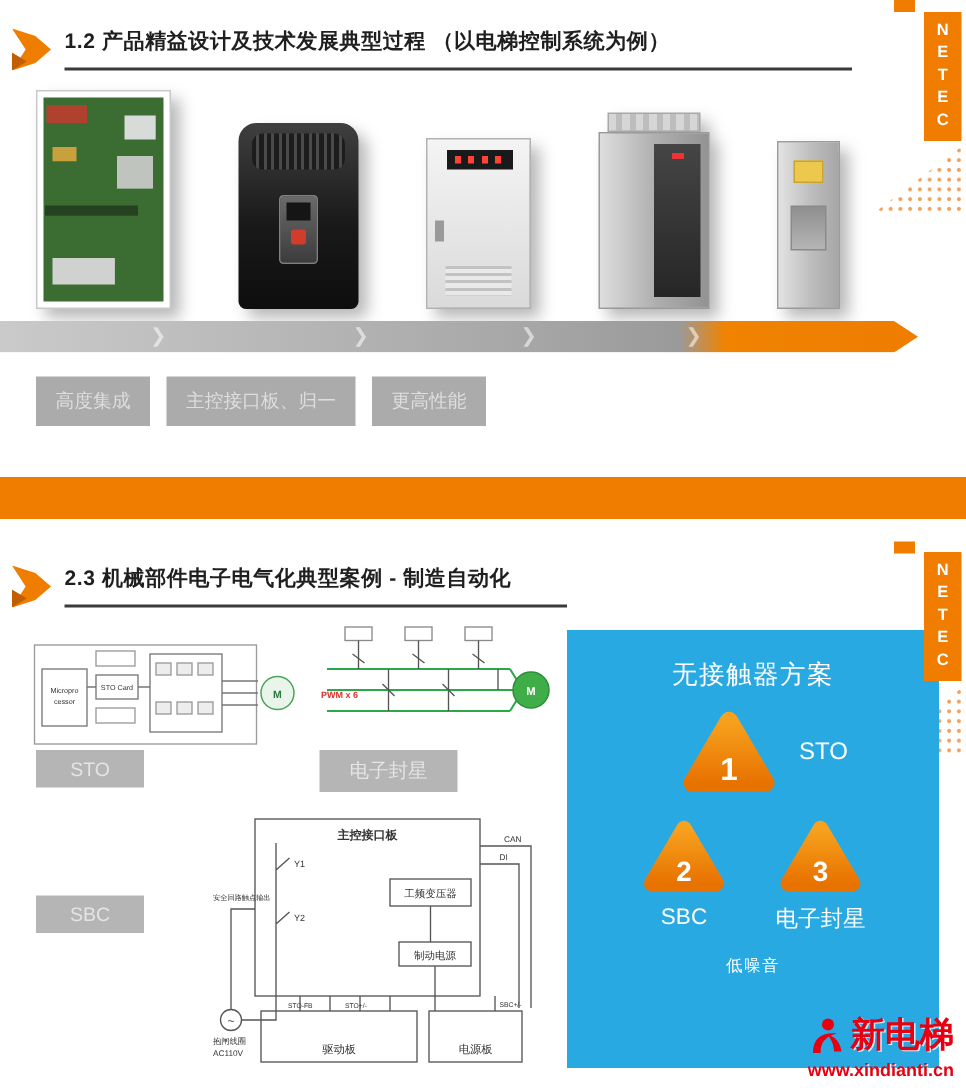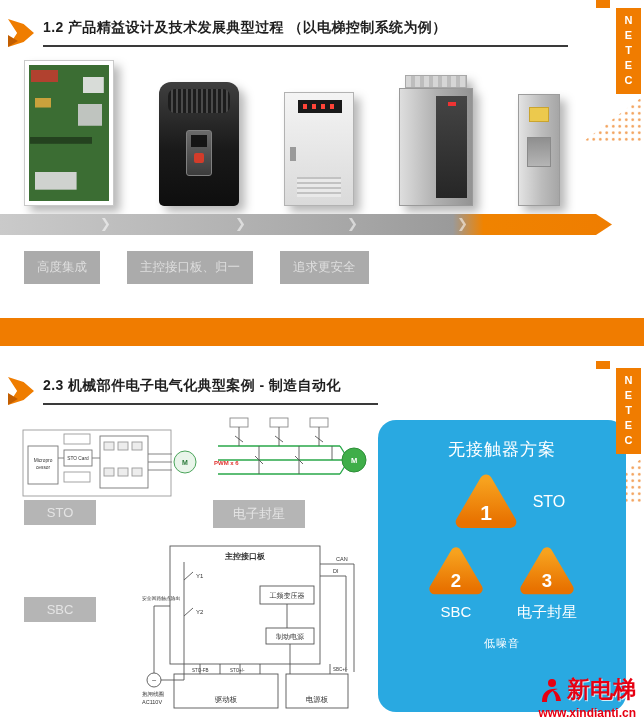--- a/index.html
+++ b/index.html
@@ -72,37 +72,37 @@
   .cab-small-slot { position:absolute; top:42px; left:8px; right:8px; height:30px;
     background:linear-gradient(180deg,#8f8f8f,#b5b5b5); border:1px solid #8a8a8a; }
 
   
   .timeline { position:absolute; top:214px; left:0; width:612px; height:21px;
     background:linear-gradient(90deg,#cacaca,#a6a6a6 58%,#9a9a9a 74%,#f08300 79%,#ef7d00);
     clip-path:polygon(0 0,calc(100% - 16px) 0,100% 50%,calc(100% - 16px) 100%,0 100%); }
   .tl-chev { position:absolute; top:2px; color:rgba(255,255,255,.55); font-size:13px; font-weight:bold; }
   .tl-chev::before { content:"\276F"; }
   .tl-chev.c1{left:100px;} .tl-chev.c2{left:235px;} .tl-chev.c3{left:347px;} .tl-chev.c4{left:457px;}
-  .stages { position:absolute; top:251px; left:24px; display:flex; gap:27px; }
+  .stages { position:absolute; top:251px; left:24px; display:flex; gap:11px; }
   .stage { background:#ababab; color:#dedede; font-size:12.5px; padding:8px 13px; white-space:nowrap; }
   .divider-bar { position:absolute; top:318px; left:0; width:100%; height:28px; background:#f07c00; }
 
   
   .diagA { position:absolute; top:66px; left:22px; width:190px; height:78px; }
   .diagB { position:absolute; top:58px; left:212px; width:160px; height:86px; }
   .diagC { position:absolute; top:178px; left:140px; width:235px; height:176px; }
   .tag { position:absolute; background:#b5b5b5; color:#e4e4e4; text-align:center; font-size:13px; padding:5px 0; }
   .tag-sto { top:142px; left:24px; width:72px; }
   .tag-star { top:142px; left:213px; width:92px; }
   .tag-sbc { top:239px; left:24px; width:72px; }
   svg text { font-family:"Liberation Sans","DejaVu Sans",sans-serif; }
 
   
   .panel { position:absolute; top:62px; left:378px; width:248px; height:292px; background:#29a9e1;
-    color:#fff; display:flex; flex-direction:column; align-items:center; padding:18px 10px 12px;border-radius:18px; }
+    color:#fff; display:flex; flex-direction:column; align-items:center; padding:18px 10px 12px; }
   .panel-title { font-size:17px; letter-spacing:1px; }
   .row1 { display:flex; align-items:center; gap:14px; margin-top:10px; margin-left:14px; }
   .row1 .tri { width:66px; height:61px; }
   .row1-label { font-size:16px; }
   .row2 { display:flex; gap:32px; margin-top:12px; }
   .tri-item { display:flex; flex-direction:column; align-items:center; gap:5px; font-size:15px; }
   .row2 .tri { width:58px; height:54px; }
   .tri-num { font-size:32px; font-weight:bold; fill:#fff; }
   .panel-footer { margin-top:14px; font-size:11px; letter-spacing:1px; }
 
@@ -168,21 +168,21 @@
     <div class="timeline">
       <span class="tl-chev c1"></span>
       <span class="tl-chev c2"></span>
       <span class="tl-chev c3"></span>
       <span class="tl-chev c4"></span>
     </div>
 
     <div class="stages">
       <span class="stage">高度集成</span>
       <span class="stage">主控接口板、归一</span>
-      <span class="stage">追求更安全</span>
+      <span class="stage">更高性能</span>
     </div>
 
     <div class="divider-bar"></div>
   </section>
 
   <section class="slide slide2">
     <div class="header">
       <span class="ribbon"></span>
       <div class="title-wrap">
         <h1><span>2.3</span> <span>机械部件电子电气化典型案例 - 制造自动化</span></h1>

